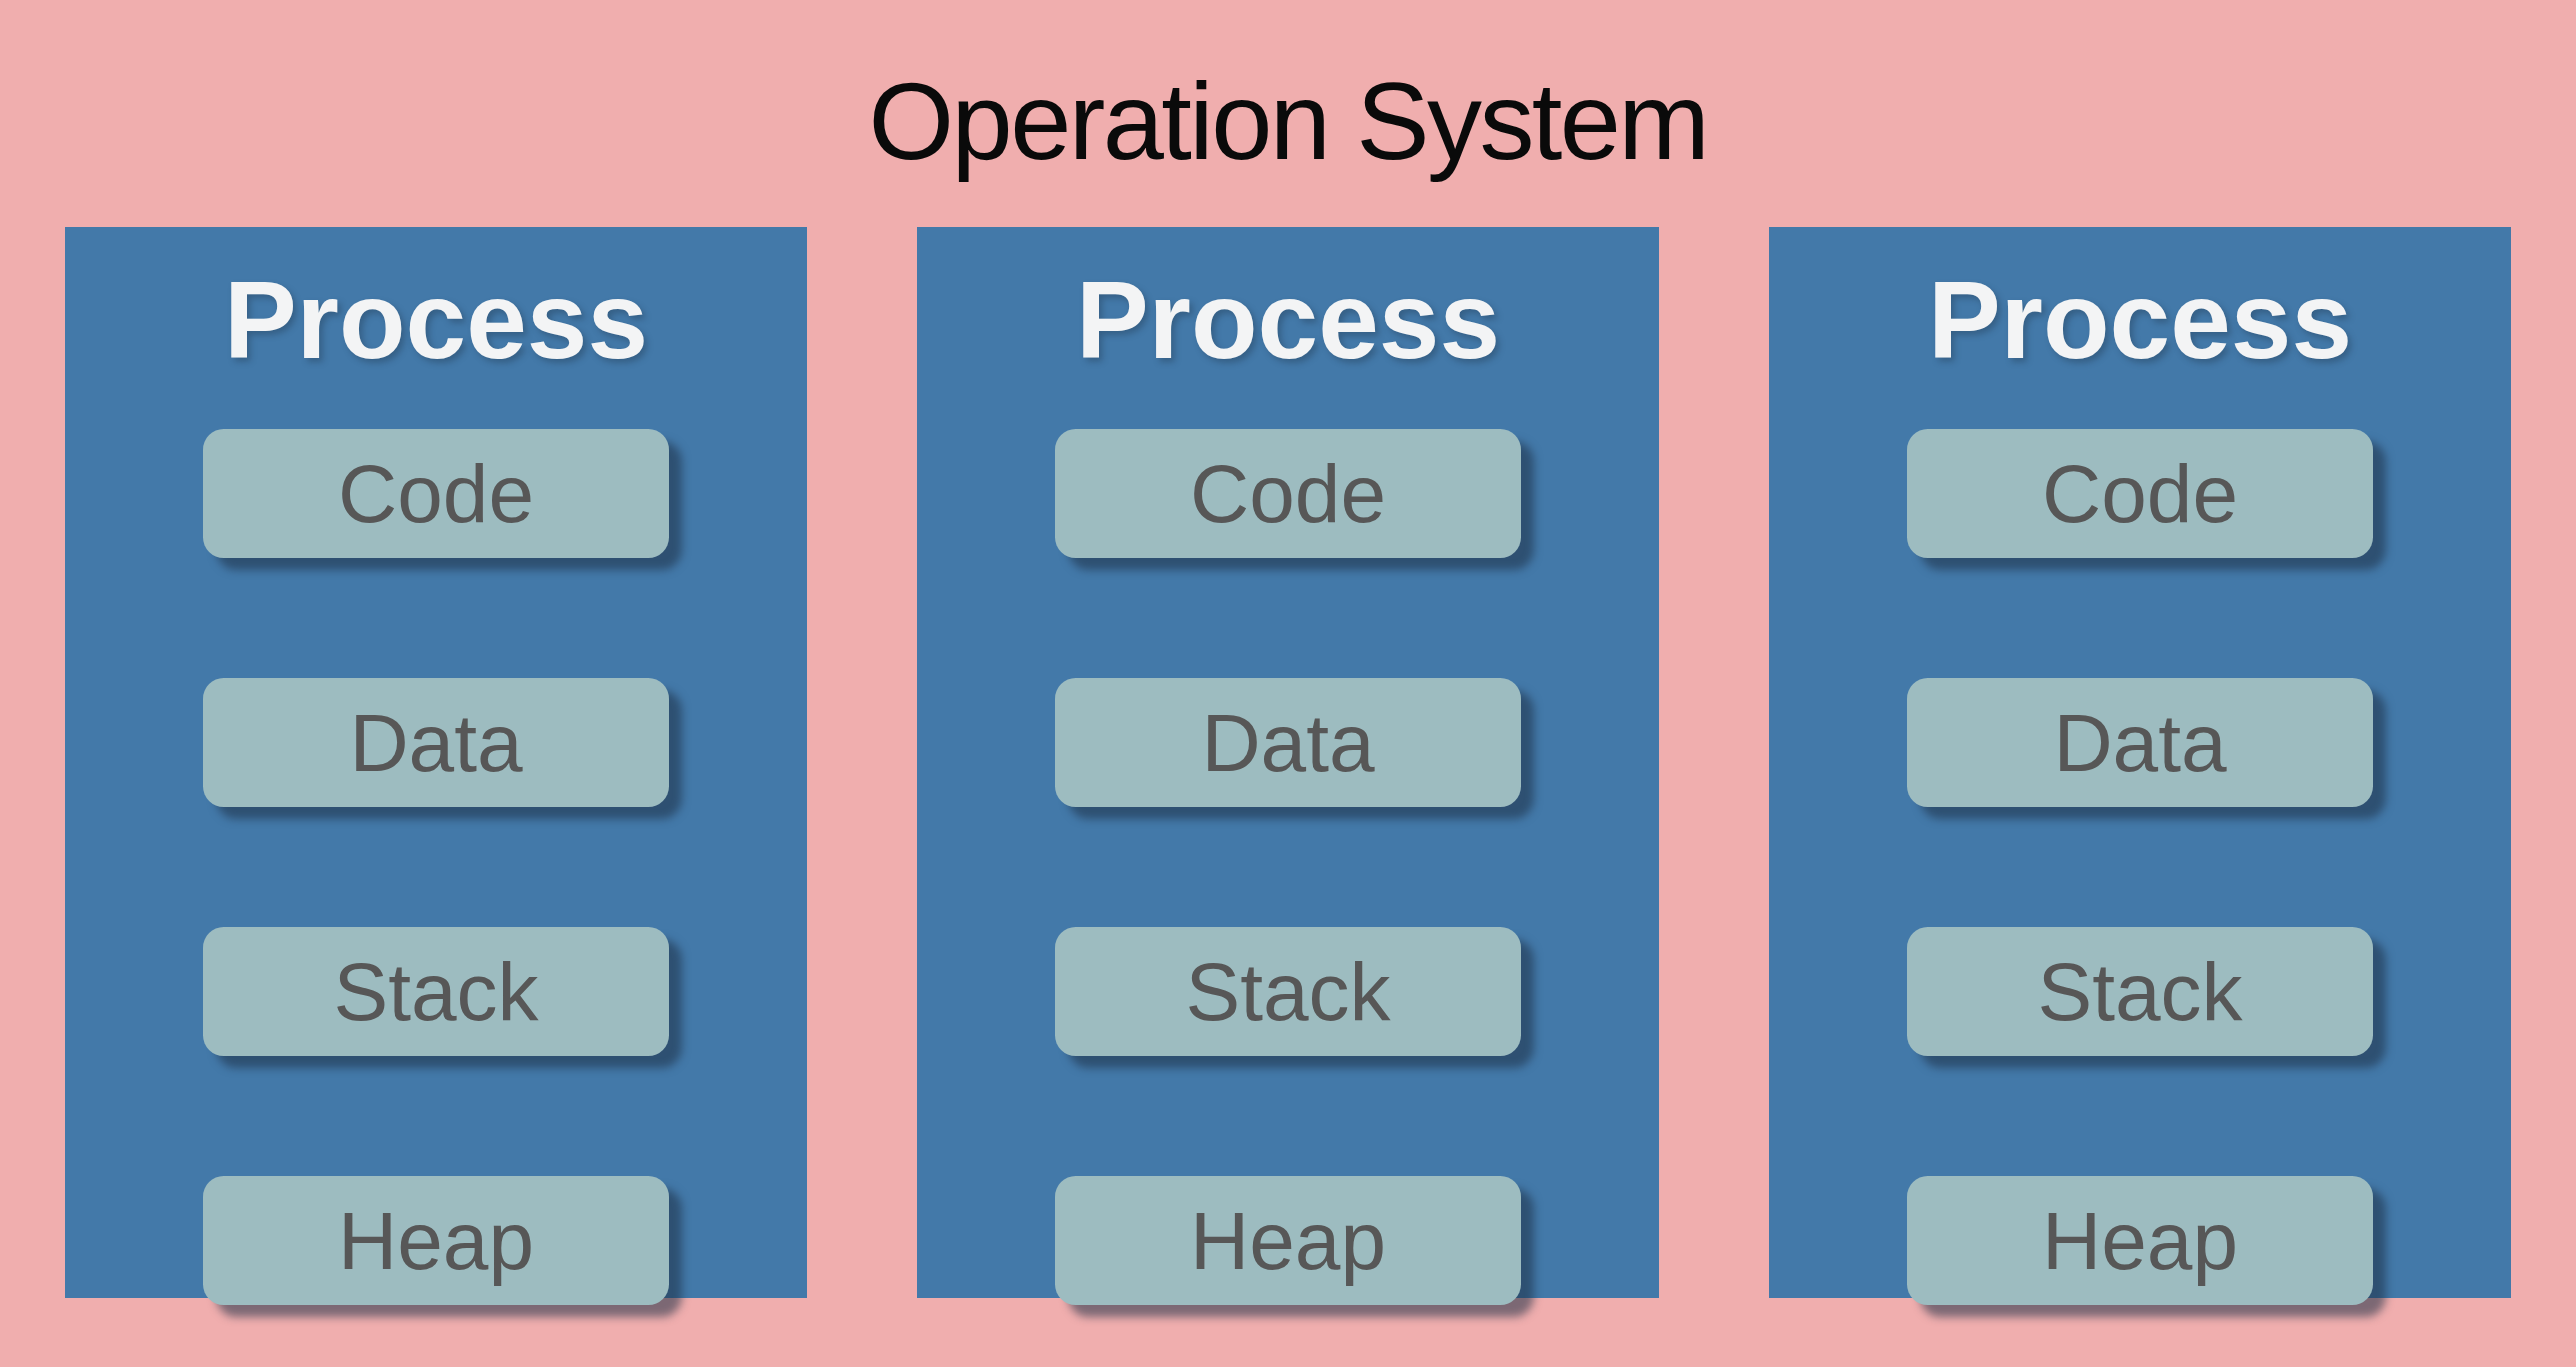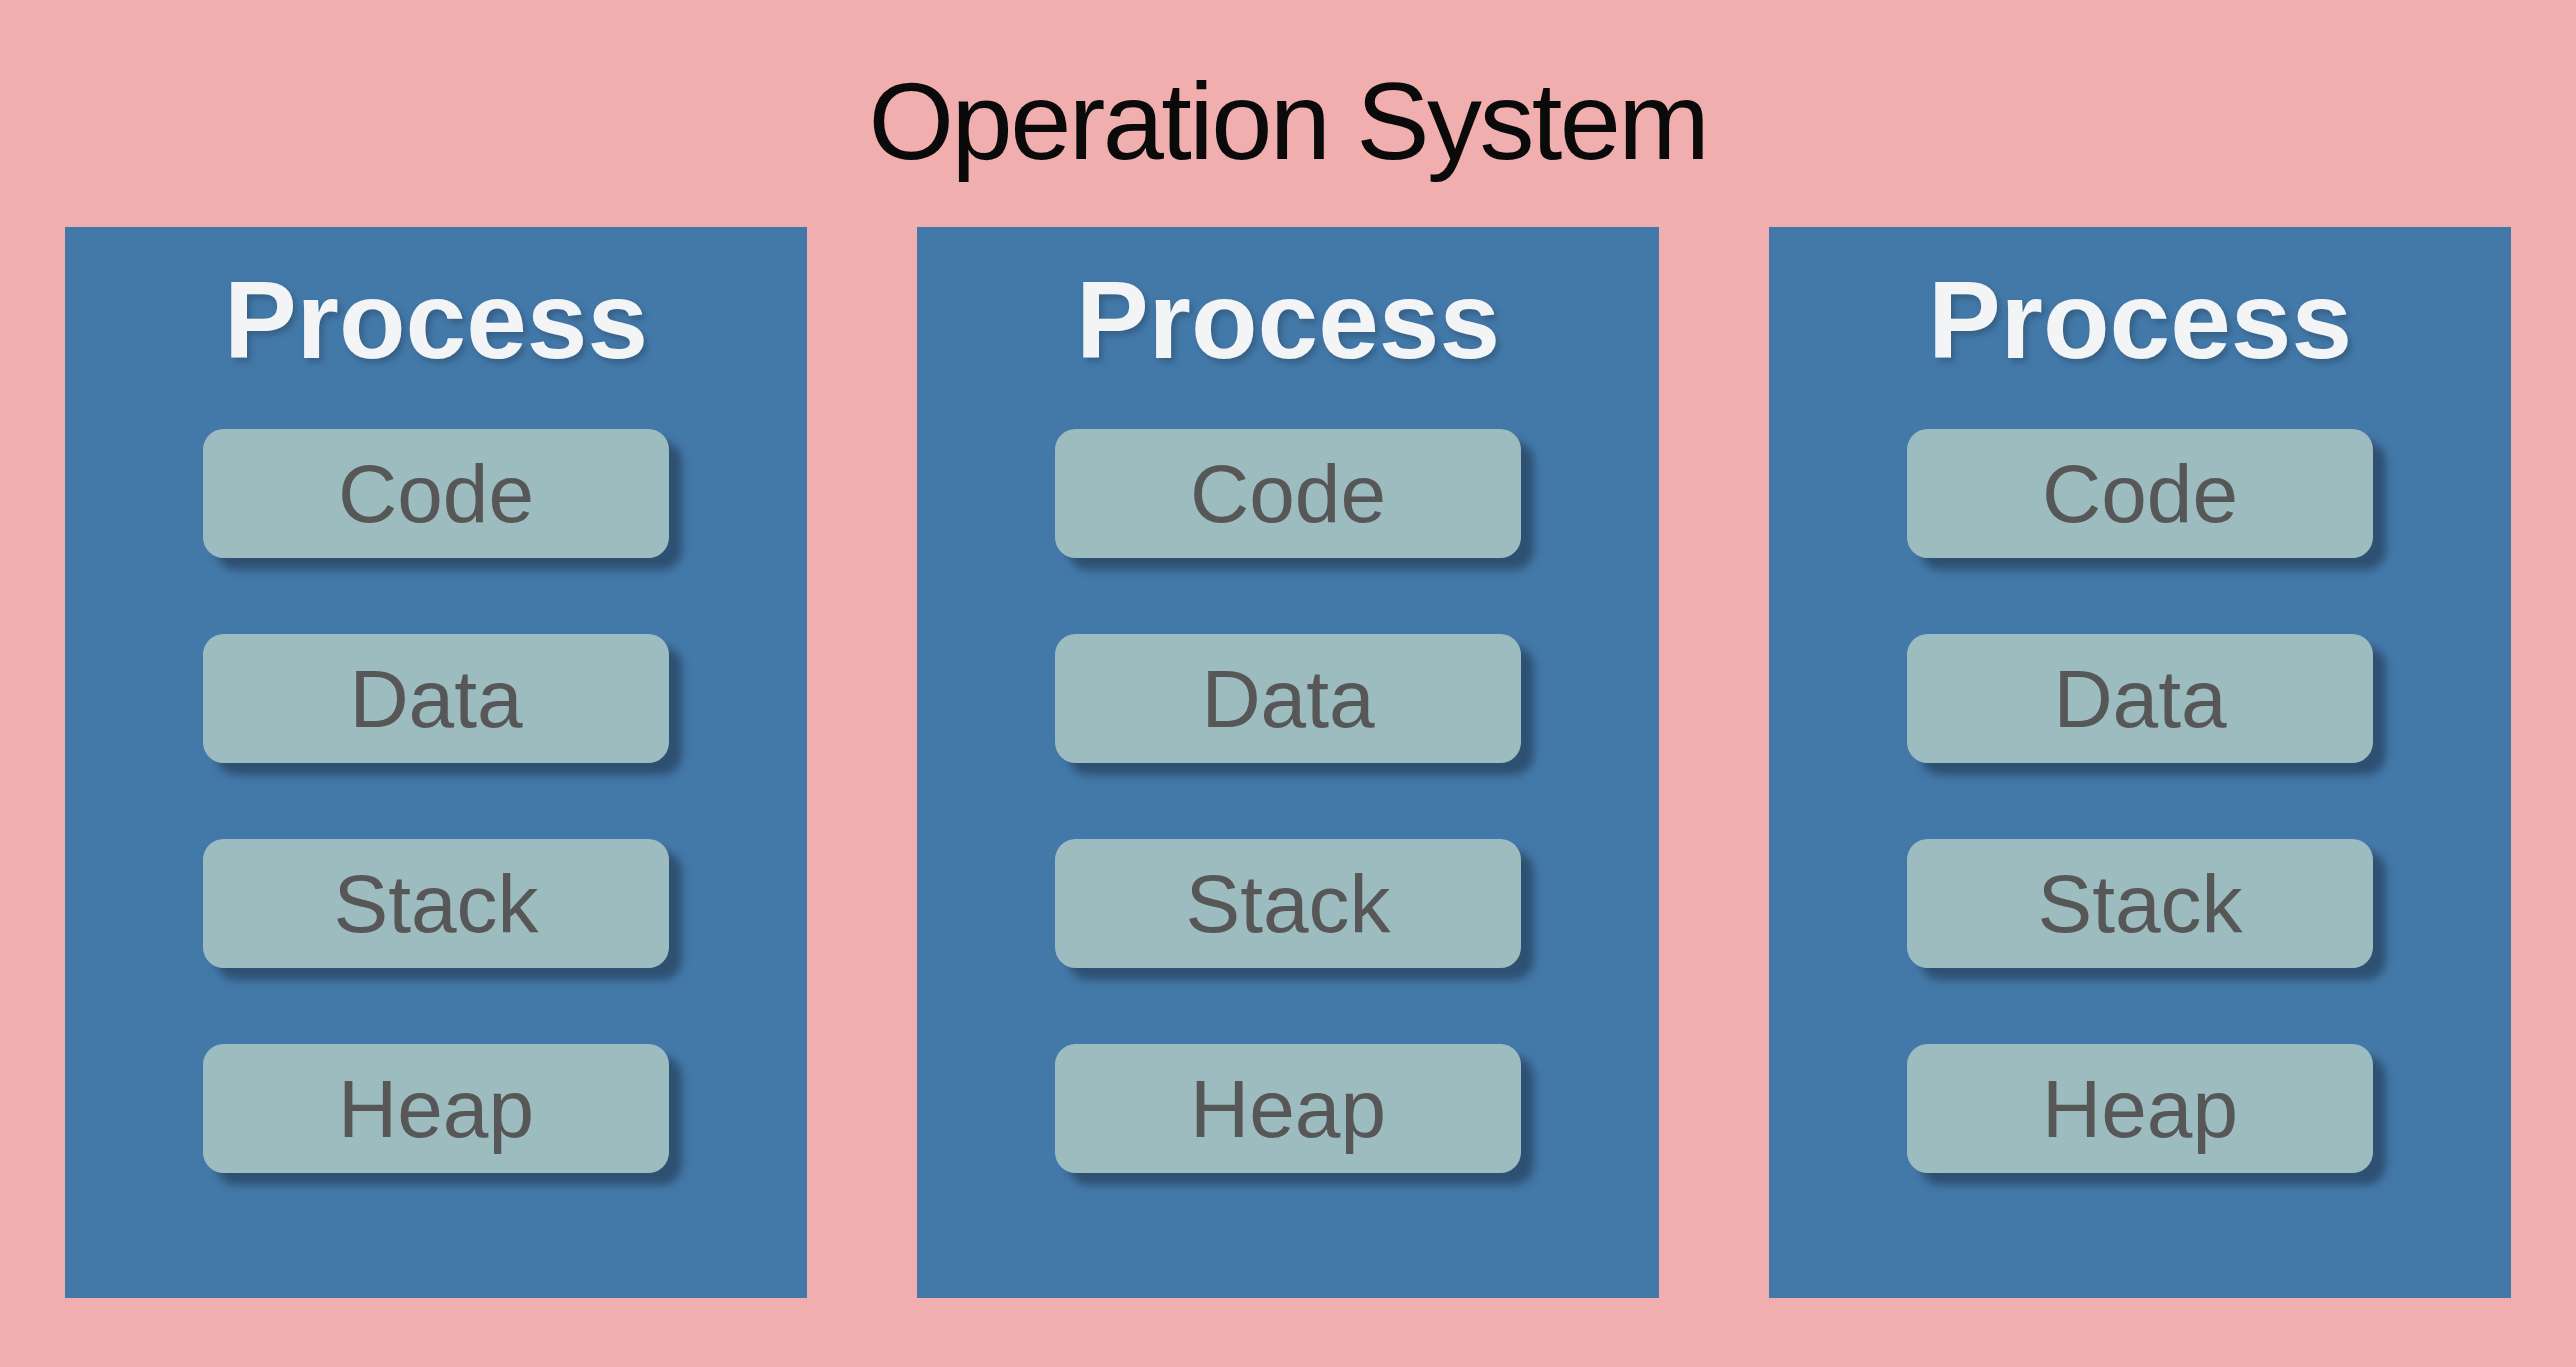--- a/index.html
+++ b/index.html
@@ -50,21 +50,21 @@
     align-items: center;
     justify-content: center;
     font-size: 109px;
     font-weight: bold;
     color: var(--process-text, #f3f4f5);
     text-shadow: 3.4px 4.3px 6.9px rgba(30, 48, 70, 0.35);
   }
   .segment {
     width: 466px;
     height: 129px;
-    margin: 0 auto 76px auto;
+    margin: 0 auto 120px auto;
     background: var(--segment-box, #9dbcc0);
     border-radius: 20.7px;
     box-shadow: 13px 12px 8.6px rgba(30, 48, 70, 0.55);
     display: flex;
     align-items: center;
     justify-content: center;
     font-size: 82px;
     font-weight: 500;
     color: var(--segment-text, #575757);
   }

